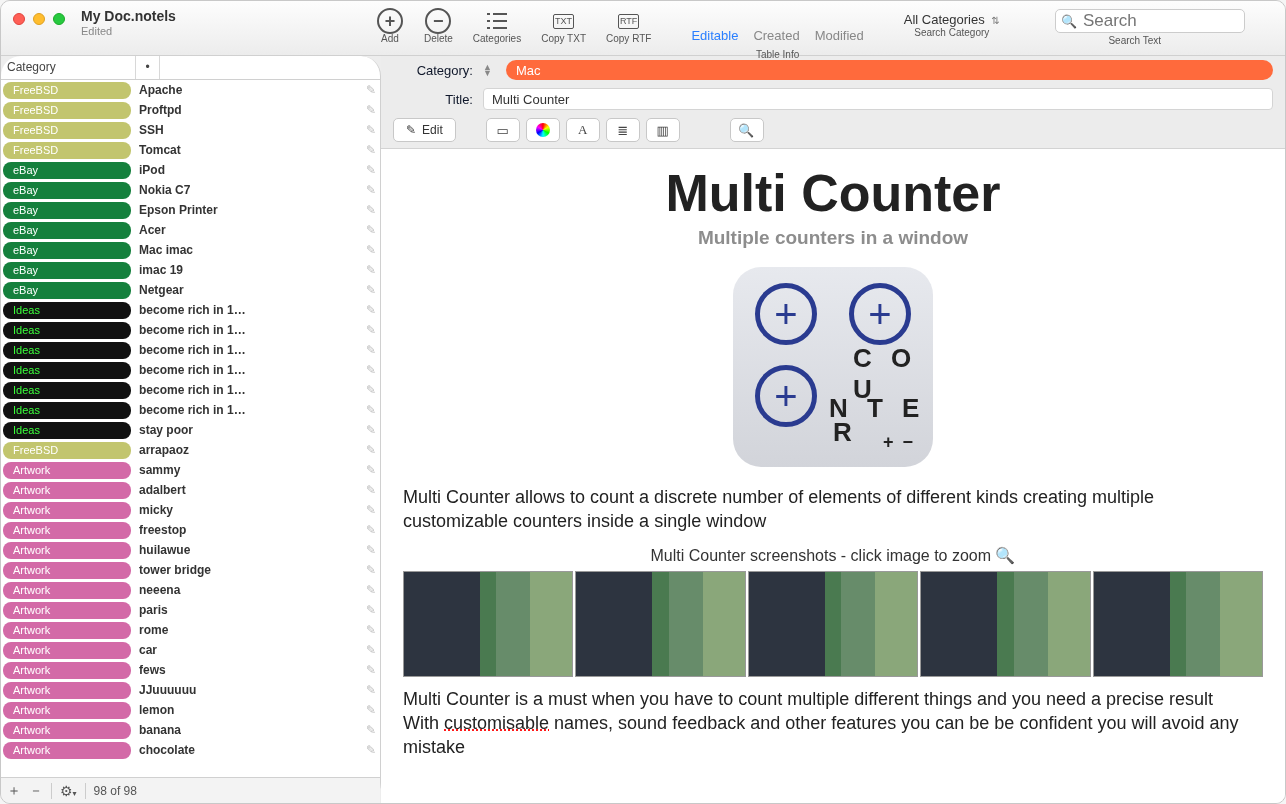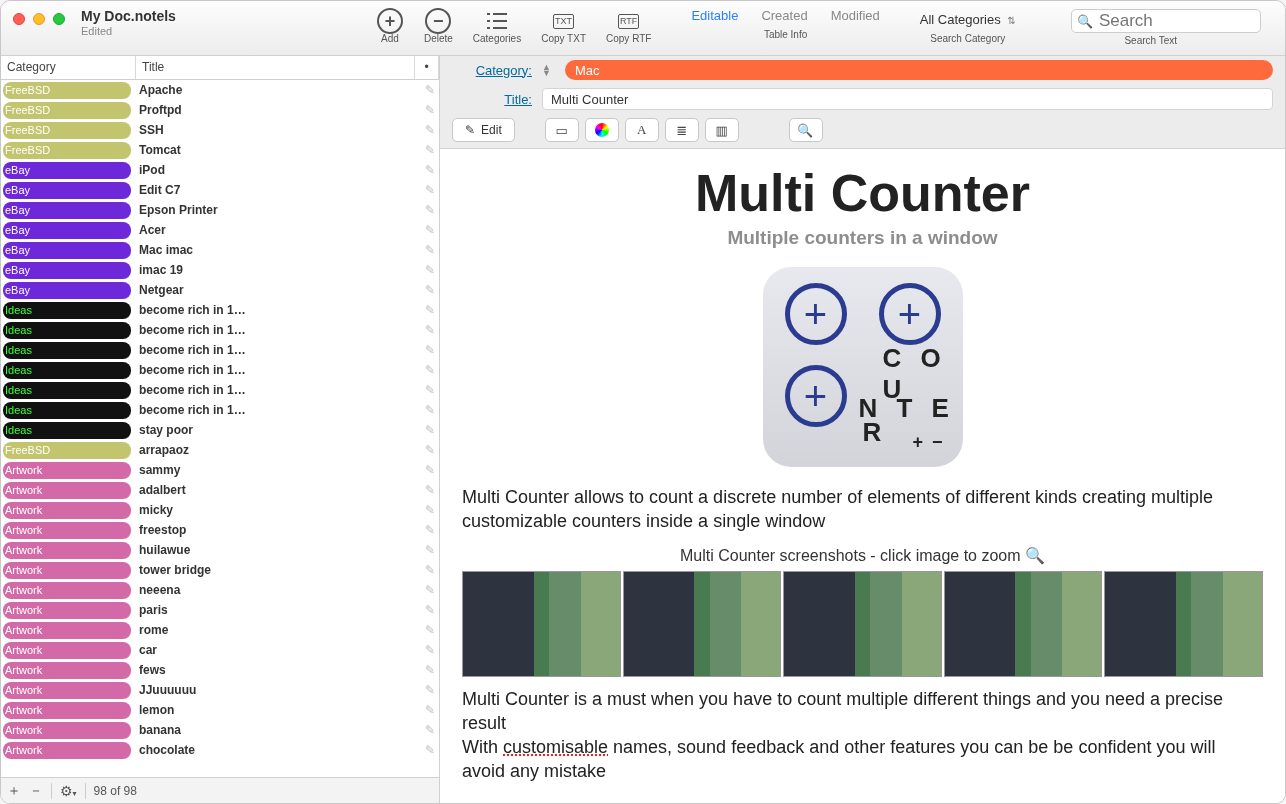--- a/index.html
+++ b/index.html
@@ -50,58 +50,58 @@
     margin-right:40px;
   }
   .titleblock .t1{font-weight:600;font-size:14px;color:#333;}
   .titleblock .t2{font-size:11px;color:#888;margin-top:1px;}
   .toolbar-group{display:flex;align-items:flex-start;gap:20px;margin-left:160px;}
   .toolbtn{display:flex;flex-direction:column;align-items:center;font-size:10px;color:#555;}
   .toolbtn .ico{width:28px;height:28px;display:flex;align-items:center;justify-content:center;}
   .toolbtn .cap{margin-top:-2px;}
   .circ{width:26px;height:26px;border:2px solid #555;border-radius:50%;display:flex;align-items:center;justify-content:center;font-size:18px;font-weight:600;color:#555;}
   .txtico{font-size:9px;color:#555;border:1.5px solid #555;padding:2px 1px;border-radius:2px;line-height:1;}
-  .tabrow{display:flex;gap:23px;font-size:13px;margin-left:45px;margin-top:1px;}
+  .tabrow{display:flex;gap:15px;font-size:13px;margin-left:45px;margin-top:21px;}
   .tabrow span{color:#888;}
   .tabrow span.active{color:#2a7fff;}
   .tabcap{font-size:10px;color:#555;text-align:center;}
   .catsel{margin-left:40px;margin-top:5px;font-size:13px;color:#333;}
   .catsel .arrow{font-size:10px;color:#777;margin-left:3px;}
-  .catsel .cap{font-size:10px;color:#555;display:block;text-align:center;margin-top:6px;}
+  .catsel .cap{font-size:10px;color:#555;display:block;text-align:center;margin-top:0;}
   .searchbox{margin-left:30px;margin-top:2px;display:flex;align-items:center;border:1px solid #ccc;border-radius:5px;background:#fff;padding:2px 6px;width:190px;height:24px;}
   .searchbox .mag{color:#888;font-size:13px;margin-right:5px;}
   .searchbox input{border:none;outline:none;font-size:17px;color:#888;width:100%;}
   .searchcap{font-size:10px;color:#555;text-align:center;margin-top:2px;}
   .topright{display:flex;flex-direction:column;align-items:center;margin-left:auto;}
   
   .mainarea{display:flex;flex:1;min-height:0;}
-  .sidebar{width:439px;background:#fff;border-right:1px solid #d0d0d0;display:flex;flex-direction:column;}
+  .sidebar{width:380px;background:#fff;border-right:1px solid #d0d0d0;display:flex;flex-direction:column;border-radius:20px;}
   .listhead{display:flex;height:24px;border-bottom:1px solid #d0d0d0;font-size:12px;color:#444;}
   .listhead div{padding:4px 6px;border-right:1px solid #d8d8d8;}
   .colcat{width:135px;}
   .coltit{flex:1;}
   .coldot{width:24px;text-align:center;}
   .rows{flex:1;overflow:auto;}
   .row{display:flex;align-items:center;height:20px;}
-  .pill{width:128px;height:17px;border-radius:8px;font-size:11px;color:#fff;display:flex;align-items:center;padding-left:2px;margin-left:2px;}
+  .pill{width:128px;height:17px;border-radius:8px;font-size:11px;color:#fff;display:flex;align-items:center;padding-left:10px;margin-left:2px;}
   .pilltxt{font-weight:500;}
   .rt{font-size:12px;color:#333;margin-left:8px;flex:1;white-space:nowrap;overflow:hidden;text-overflow:ellipsis;font-weight:bold;}
   .pen{width:18px;color:#bbb;font-size:12px;text-align:center;}
   .c-freebsd{background:#c2c56e;}
-  .c-ebay{background:#6d28d9;}
+  .c-ebay{background:#15803d;}
   .c-ideas{background:#111;color:#7fff7f;}
   .c-ideas .pilltxt{color:#3bff3b;}
   .c-artwork{background:#d36aa7;}
   .bottombar{height:26px;border-top:1px solid #d0d0d0;display:flex;align-items:center;gap:8px;padding:0 6px;font-size:12px;color:#555;background:#f3f3f3;}
   .bottombar .ic{font-size:14px;color:#555;}
   .bottombar .sep{width:1px;height:16px;background:#ccc;}
   
   .content{flex:1;display:flex;flex-direction:column;background:#ececec;}
   .fieldrow{display:flex;align-items:center;padding:4px 12px;gap:10px;}
-  .fieldlabel{width:80px;text-align:right;font-size:13px;color:#0369a1;text-decoration:underline;}
+  .fieldlabel{width:80px;text-align:right;font-size:13px;color:#0f172a;}
   .catpill{flex:1;background:#ff6a3c;color:#fff;border-radius:10px;height:20px;display:flex;align-items:center;padding:0 10px;font-size:13px;}
   .arrows{font-size:9px;color:#888;line-height:0.7;margin-right:4px;}
   .titleinput{flex:1;background:#fff;border:1px solid #d4d4d4;border-radius:4px;height:22px;padding:0 8px;font-size:13px;color:#333;}
   .editbar{display:flex;align-items:center;padding:4px 12px 6px;gap:10px;border-bottom:1px solid #d3d3d3;}
   .editbtn{background:#fff;border:1px solid #c8c8c8;border-radius:5px;height:24px;padding:0 12px;font-size:12px;color:#333;display:flex;align-items:center;gap:6px;}
   .smallbtns{display:flex;gap:6px;margin-left:20px;}
   .sqbtn{width:34px;height:24px;background:#fff;border:1px solid #c8c8c8;border-radius:5px;display:flex;align-items:center;justify-content:center;font-size:13px;color:#444;}
   .doc{flex:1;background:#fff;margin:0;overflow:auto;padding:10px 22px;}
   .doc h1{font-size:52px;font-weight:800;text-align:center;color:#222;margin-top:4px;font-family:Arial,sans-serif;}
   .doc h3{font-size:19px;font-weight:700;text-align:center;color:#8d8d8d;margin-top:4px;}
@@ -199,21 +199,20 @@
       </div>
       <div class="searchcap">Search Text</div>
     </div>
   </div>
 
   <div class="mainarea">
 
     <div class="sidebar">
       <div class="listhead">
         <div class="colcat">Category</div>
-        <div class="coltit">Title</div>
         <div class="coldot">•</div>
       </div>
       <div class="rows" id="rows">
           <div class="row">
             <div class="pill c-freebsd">
               <span class="pilltxt">FreeBSD</span>
             </div>
             <div class="rt">Apache</div>
             <div class="pen">✎</div>
           </div>
@@ -242,21 +241,21 @@
             <div class="pill c-ebay">
               <span class="pilltxt">eBay</span>
             </div>
             <div class="rt">iPod</div>
             <div class="pen">✎</div>
           </div>
           <div class="row">
             <div class="pill c-ebay">
               <span class="pilltxt">eBay</span>
             </div>
-            <div class="rt">Edit C7</div>
+            <div class="rt">Nokia C7</div>
             <div class="pen">✎</div>
           </div>
           <div class="row">
             <div class="pill c-ebay">
               <span class="pilltxt">eBay</span>
             </div>
             <div class="rt">Epson Printer</div>
             <div class="pen">✎</div>
           </div>
           <div class="row">

